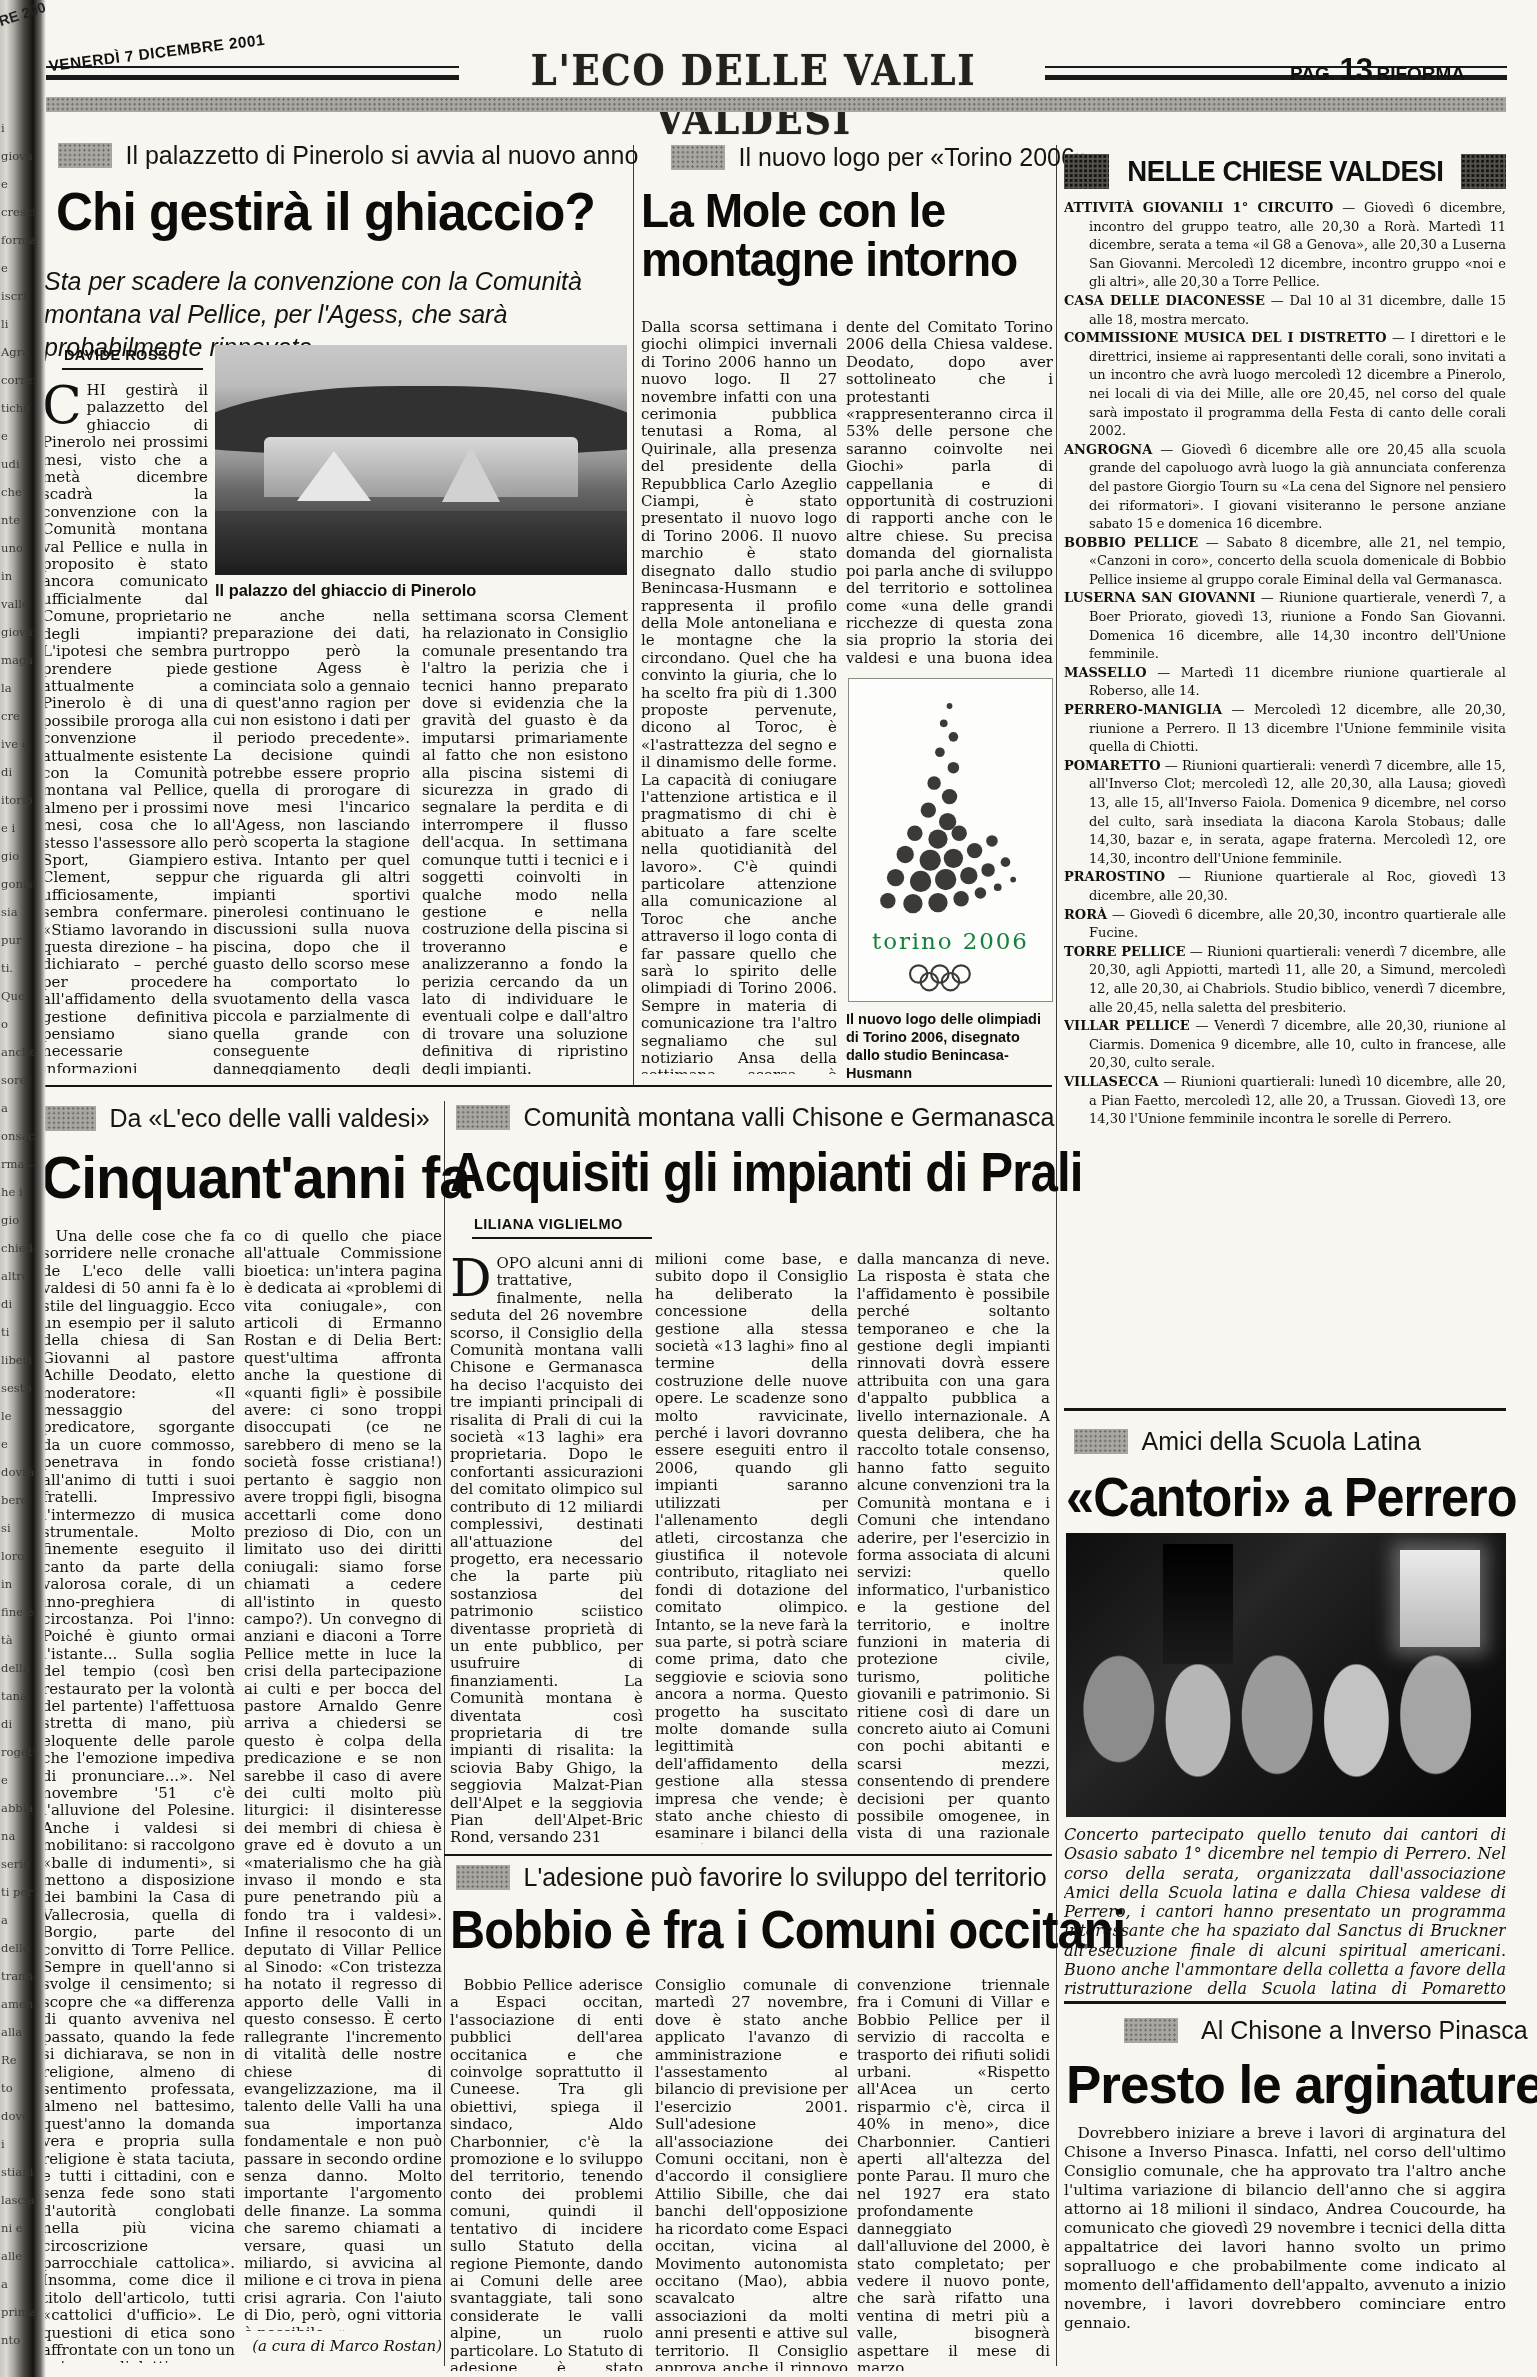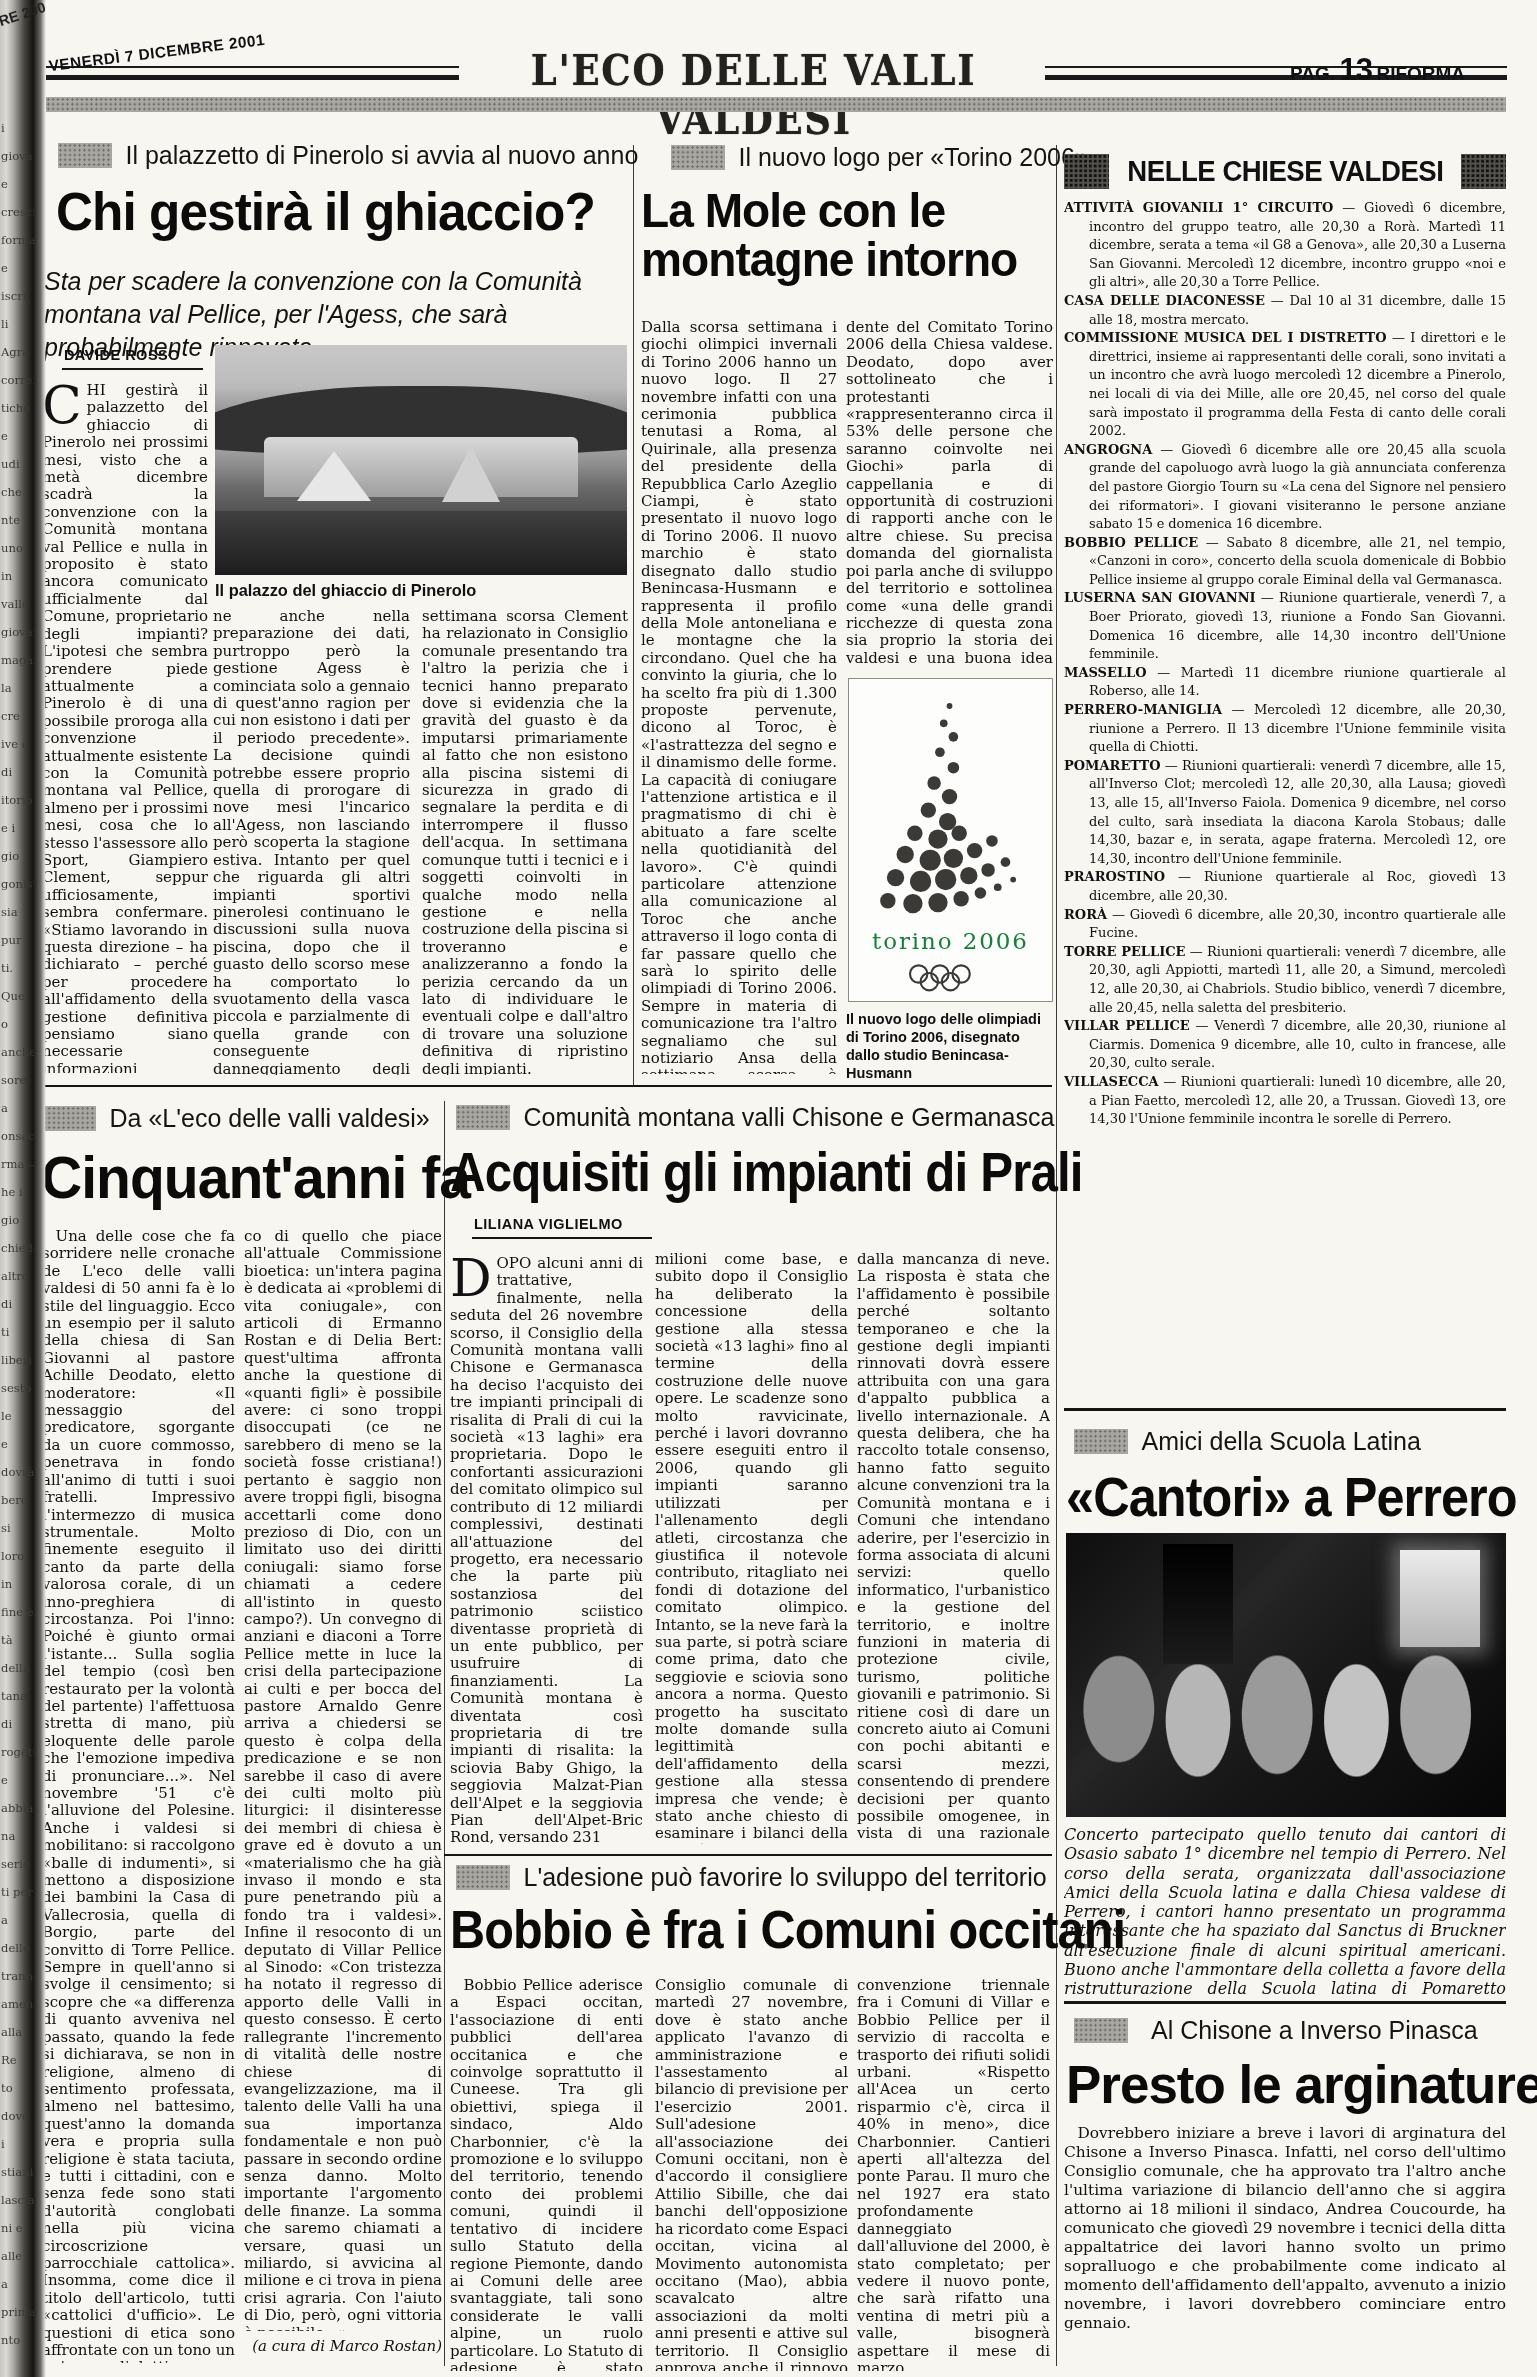--- a/index.html
+++ b/index.html
@@ -249,21 +249,21 @@
     <span>Amici della Scuola Latina</span>
   </div>
   <div class="abs headline" style="left:1066px;top:1464px;font-size:56px;transform:scaleX(.9);">«Cantori» a Perrero</div>
   <div class="abs photo concertphoto" style="left:1066px;top:1533px;width:440px;height:284px;">
     <div class="window"></div>
     <div class="organ"></div>
   </div>
   <div class="abs italcap" style="left:1064px;top:1825px;width:442px;height:170px;">Concerto partecipato quello tenuto dai cantori di Osasio sabato 1° dicembre nel tempio di Perrero. Nel corso della serata, organizzata dall'associazione Amici della Scuola latina e dalla Chiesa valdese di Perrero, i cantori hanno presentato un programma interessante che ha spaziato dal Sanctus di Bruckner all'esecuzione finale di alcuni spiritual americani. Buono anche l'ammontare della colletta a favore della ristrutturazione della Scuola latina di Pomaretto (circa 700.000 lire), ristrutturazione alla quale il concerto era dedicato.</div>
   <div class="abs rule-h" style="left:1064px;top:2001px;width:442px;height:2.9px;"></div>
 
-  <div class="abs kicker" style="left:1074px;top:2018px;gap:23px;">
+  <div class="abs kicker" style="left:1124px;top:2018px;gap:23px;">
     <span class="sq halftone"></span>
     <span>Al Chisone a Inverso Pinasca</span>
   </div>
   <div class="abs headline" style="left:1066px;top:2053px;font-size:54px;transform:scaleX(.98);">Presto le arginature</div>
   <div class="abs body indent" style="left:1064px;top:2124px;width:442px;height:208px;font-size:15.4px;line-height:19px;">
     <p>Dovrebbero iniziare a breve i lavori di arginatura del Chisone a Inverso Pinasca. Infatti, nel corso dell'ultimo Consiglio comunale, che ha approvato tra l'altro anche l'ultima variazione di bilancio dell'anno che si aggira attorno ai 18 milioni il sindaco, Andrea Coucourde, ha comunicato che giovedì 29 novembre i tecnici della ditta appaltatrice dei lavori hanno svolto un primo sopralluogo e che probabilmente come indicato al momento dell'affidamento dell'appalto, avvenuto a inizio novembre, i lavori dovrebbero cominciare entro gennaio.</p>
   </div>
 
   <div class="abs foldfrag">RE 200</div>
   <div class="abs edgefrag">i giova

